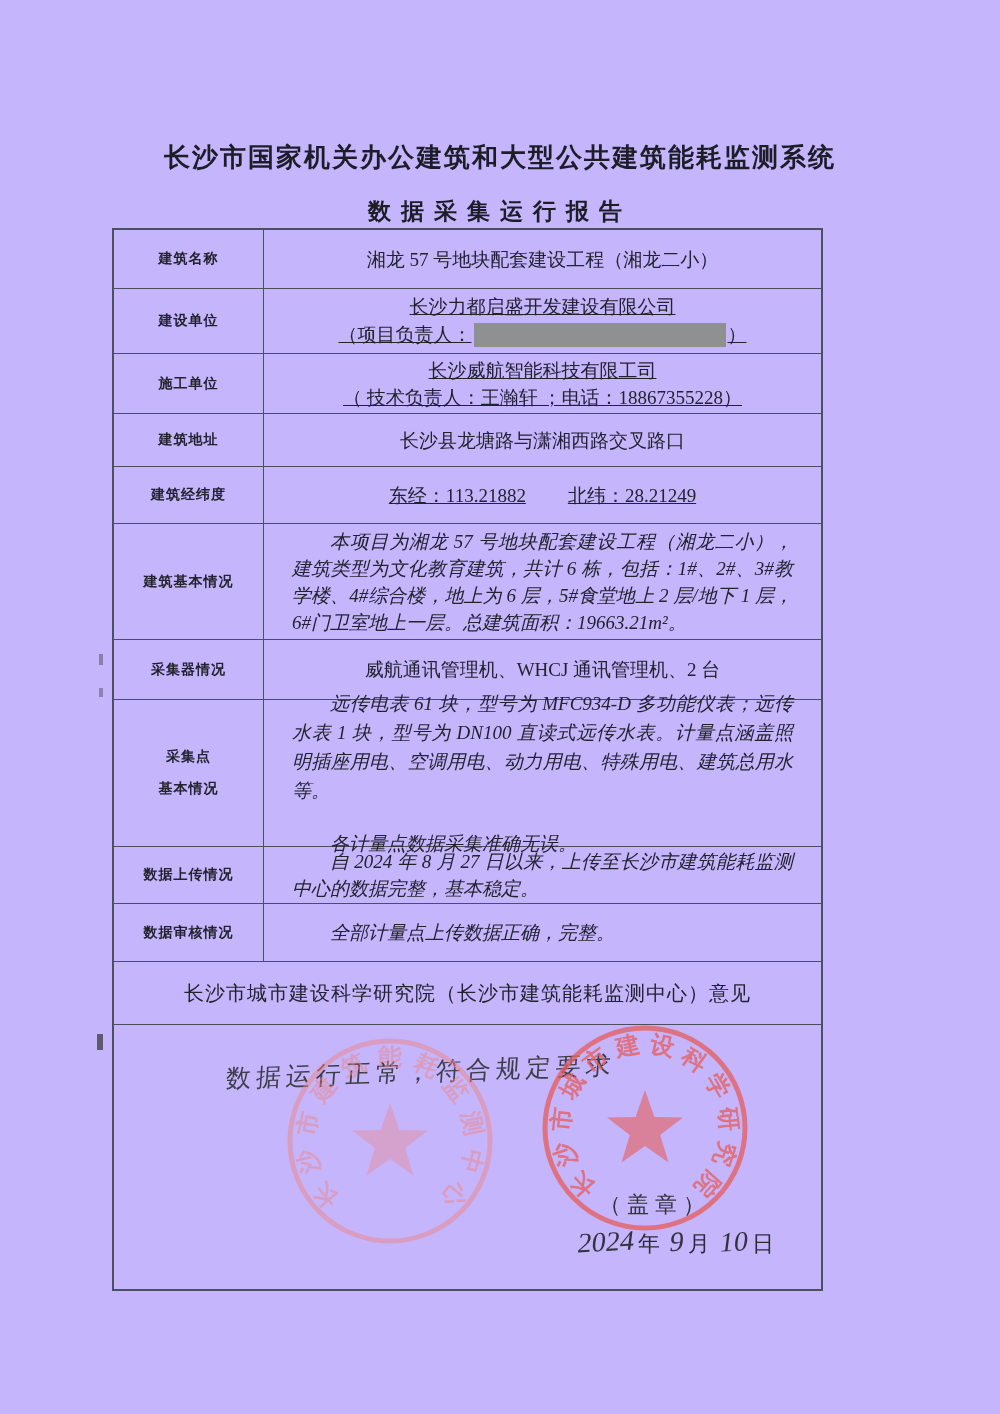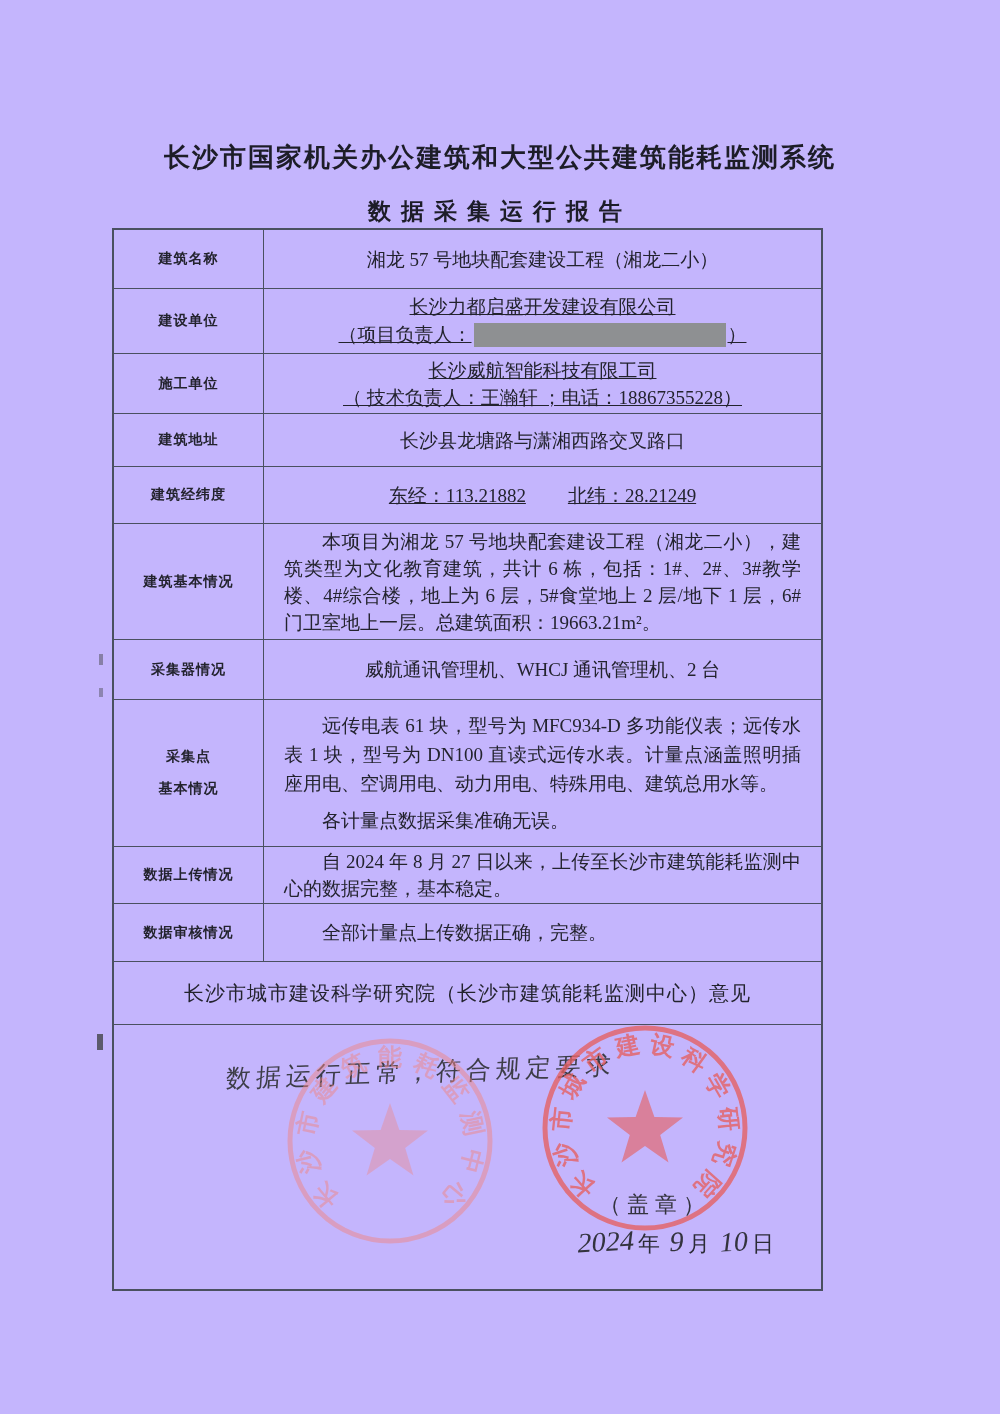--- a/index.html
+++ b/index.html
@@ -42,21 +42,21 @@
     font-size:14px;font-weight:600;letter-spacing:1px;
   }
   .tcell{
     flex:1;box-sizing:border-box;
     display:flex;flex-direction:column;justify-content:center;
     font-size:19px;line-height:27px;
   }
   .center{align-items:center;text-align:center;}
   .cellline{display:flex;align-items:center;justify-content:center;white-space:nowrap;text-decoration:underline;}
   .para{
-    padding:0 16px;text-indent:2em;text-align:justify;margin:4px;
+    padding:0 16px;text-indent:2em;text-align:justify;margin:12px;font-style:italic;
   }
   .redaction{
     display:inline-block;width:252px;height:24px;
     background:#8e9092;vertical-align:middle;margin:0 2px;
   }
   .coord-gap{display:inline-block;width:42px;}
   .fullrow{
     border-bottom:1.5px solid #4a5060;
     display:flex;align-items:center;justify-content:center;
     font-family:"Liberation Sans","DejaVu Sans",sans-serif;

